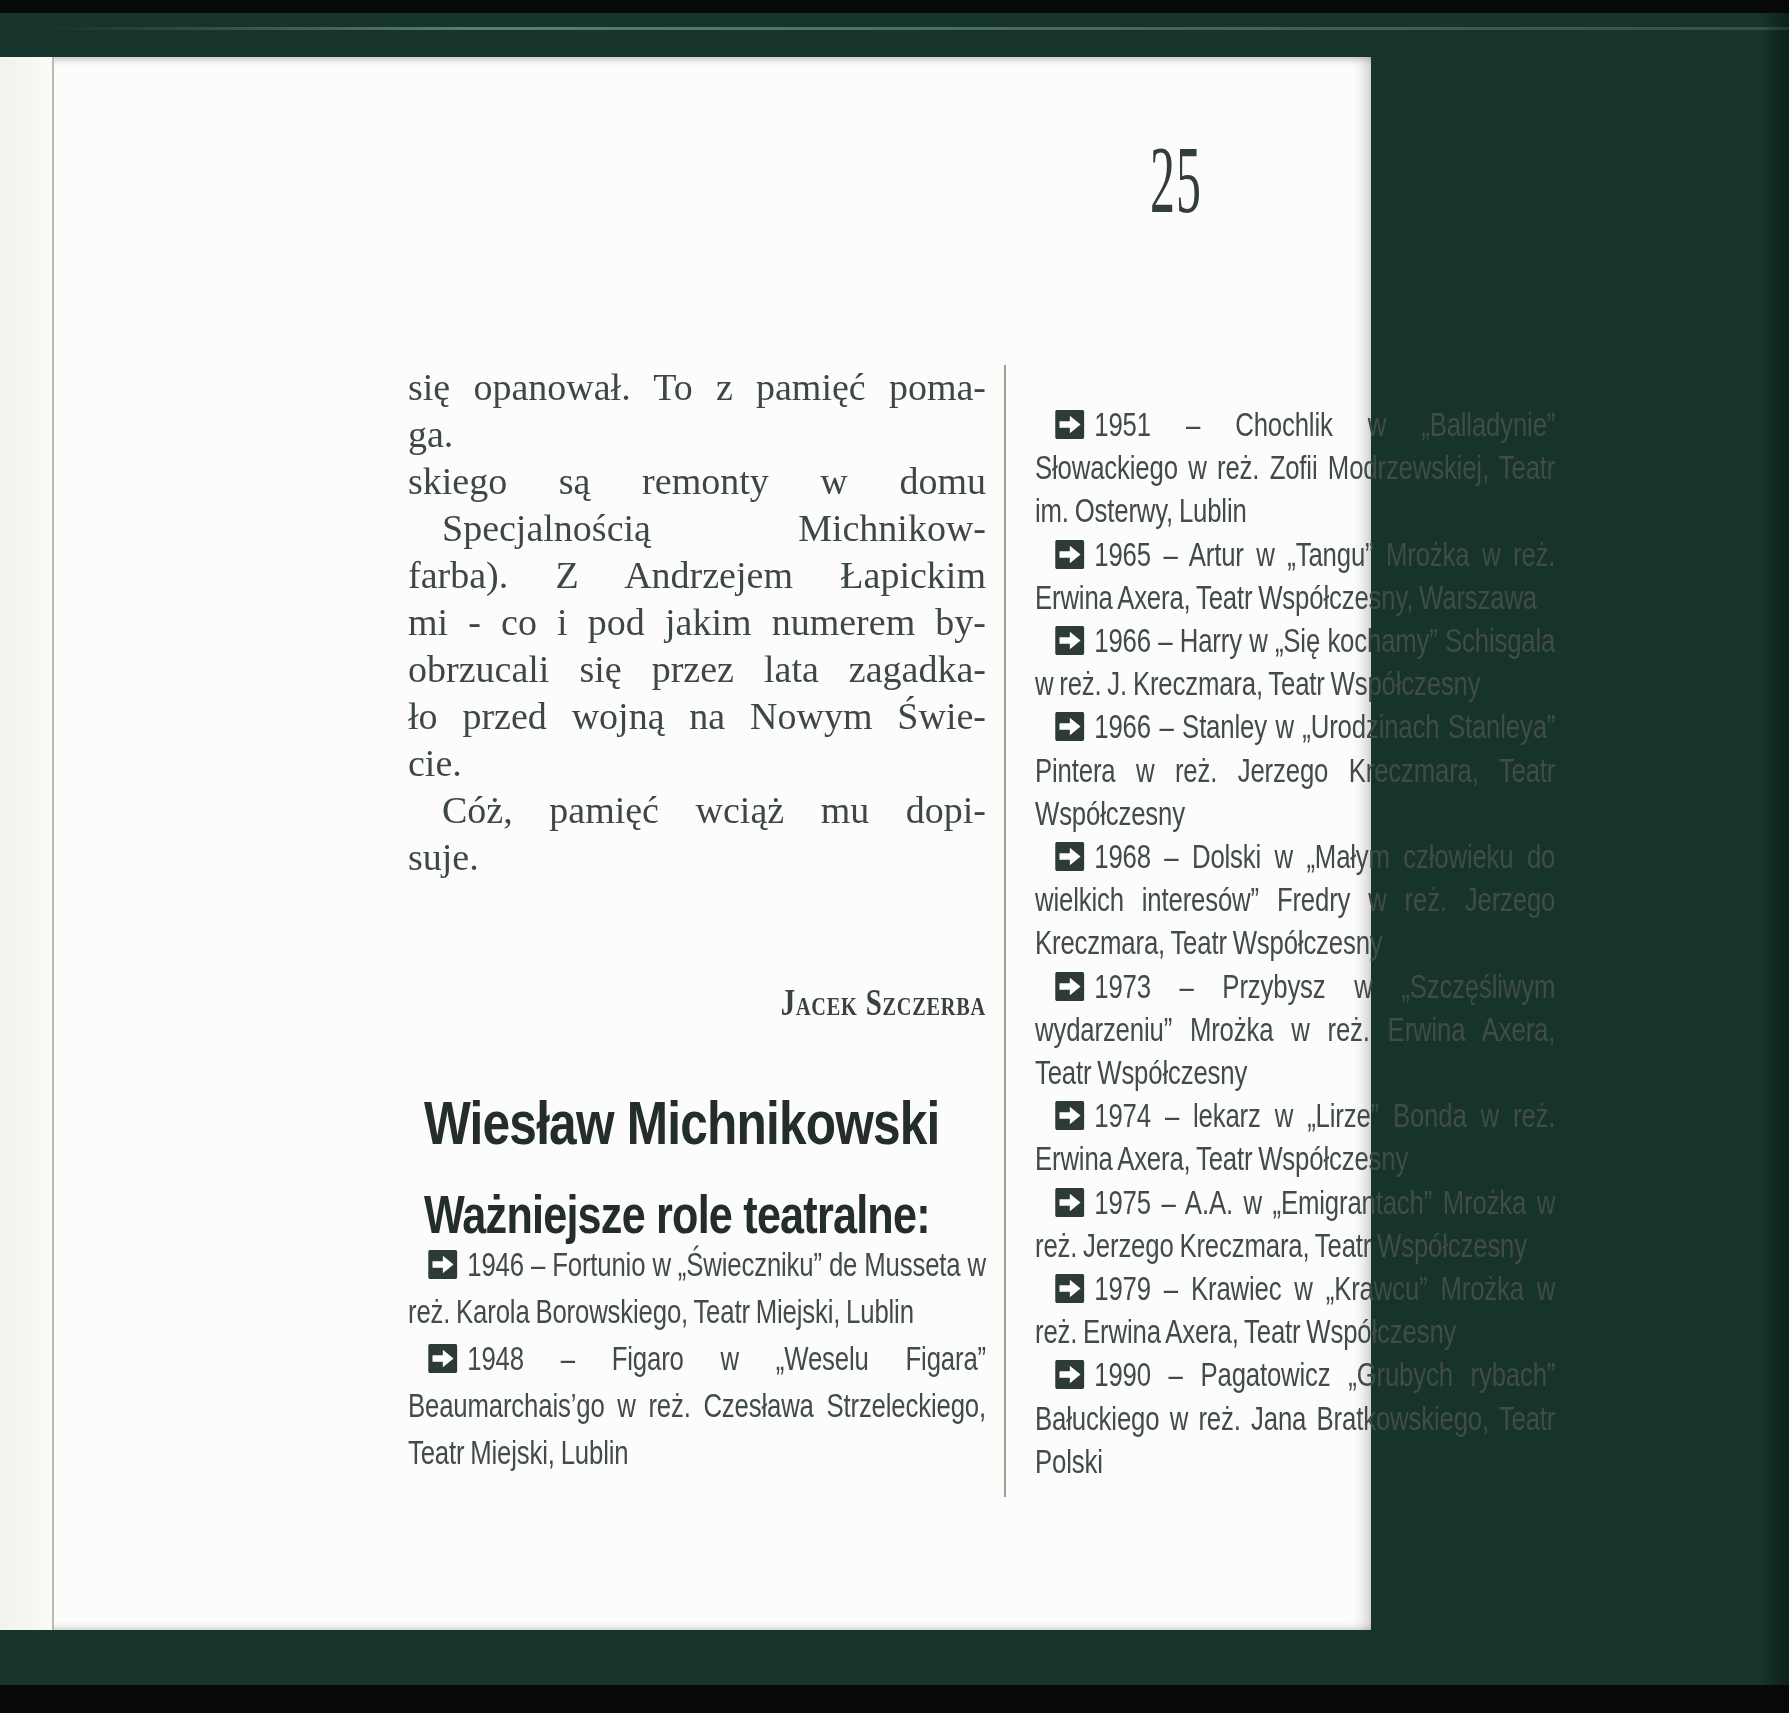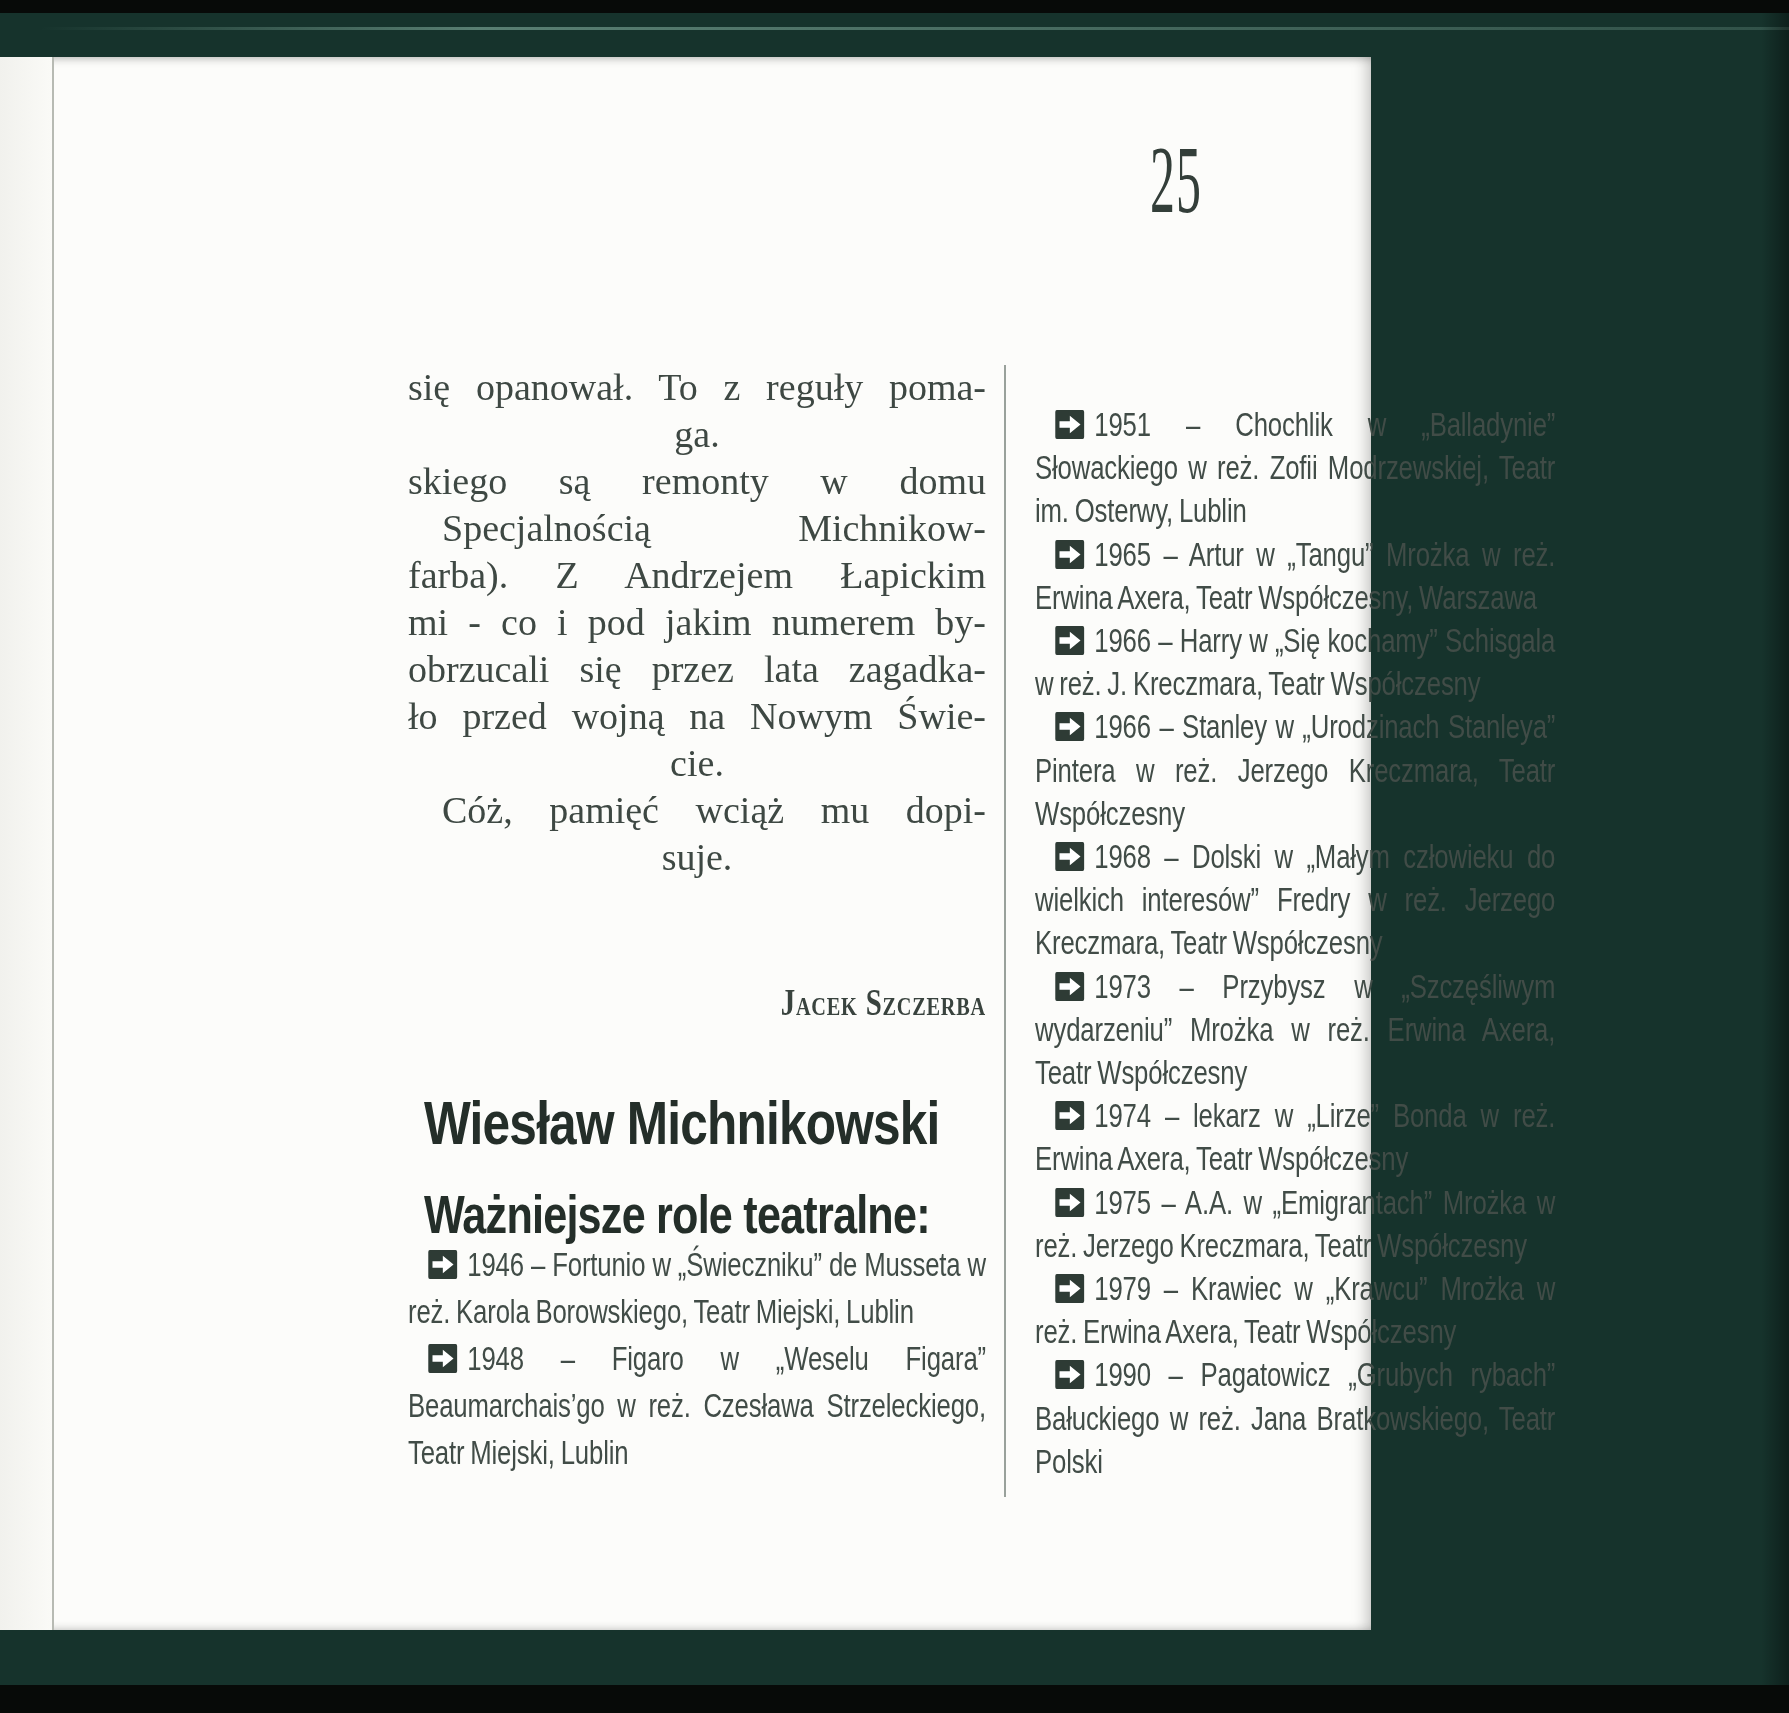--- a/index.html
+++ b/index.html
@@ -39,21 +39,21 @@
     font-family:"Liberation Serif",serif;font-weight:400;
     font-size:96px;line-height:1;color:#333e39;letter-spacing:2px;
     transform:scaleX(.52);transform-origin:100% 0;
   }
   
   .article{
     position:absolute;left:408px;top:307px;width:578px;
     font-family:"Liberation Serif",serif;font-size:38px;line-height:47px;
     color:var(--text_dark,#3e4843);
   }
-  .pline{text-align:center}
+  .pline{text-align:left}
   .pline.just{text-align:justify;text-align-last:justify}
   .pline.ind{text-indent:34px}
   .byline{
     position:absolute;left:408px;top:924px;width:578px;text-align:right;
     font-family:"Liberation Serif",serif;font-variant:small-caps;font-weight:bold;
     font-size:37px;line-height:1.2;color:#39433e;letter-spacing:1px;
     transform:scaleX(.78);transform-origin:100% 0;
   }
   .name-h{
     position:absolute;left:424px;top:1035px;margin:0;white-space:nowrap;
@@ -88,21 +88,21 @@
 
 <div class="cover"></div>
 
 <div class="paper">
   <div class="edge-line"></div>
 
   <div class="pagenum">25</div>
 
   <div class="article">
 
-  <div class="pline just">się opanował. To z reguły poma-</div>
+  <div class="pline just">się opanował. To z pamięć poma-</div>
       <div class="pline">ga.</div>
       <div class="pline just">skiego są remonty w domu</div>
       <div class="pline just ind">Specjalnością Michnikow-</div>
       <div class="pline just">farba). Z Andrzejem Łapickim</div>
       <div class="pline just">mi - co i pod jakim numerem by-</div>
       <div class="pline just">obrzucali się przez lata zagadka-</div>
       <div class="pline just">ło przed wojną na Nowym Świe-</div>
       <div class="pline">cie.</div>
       <div class="pline just ind">Cóż, pamięć wciąż mu dopi-</div>
       <div class="pline">suje.</div>

